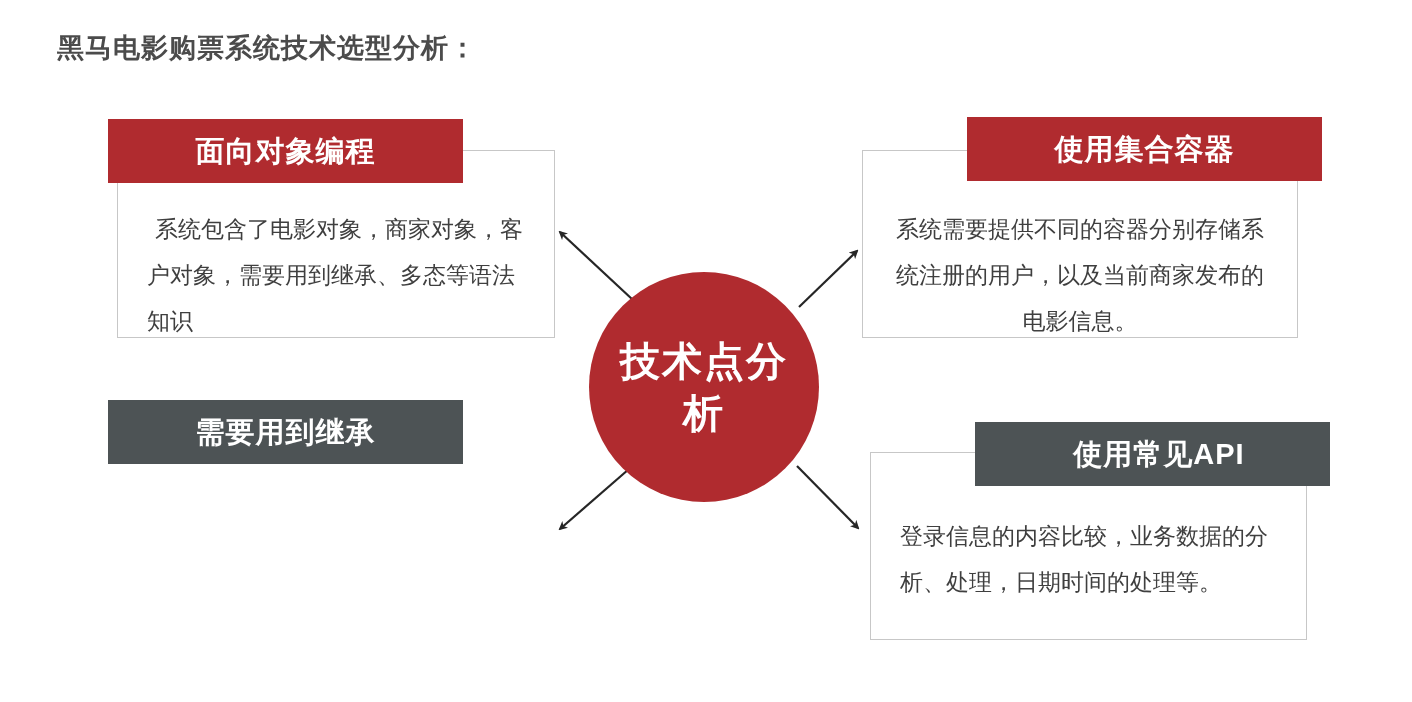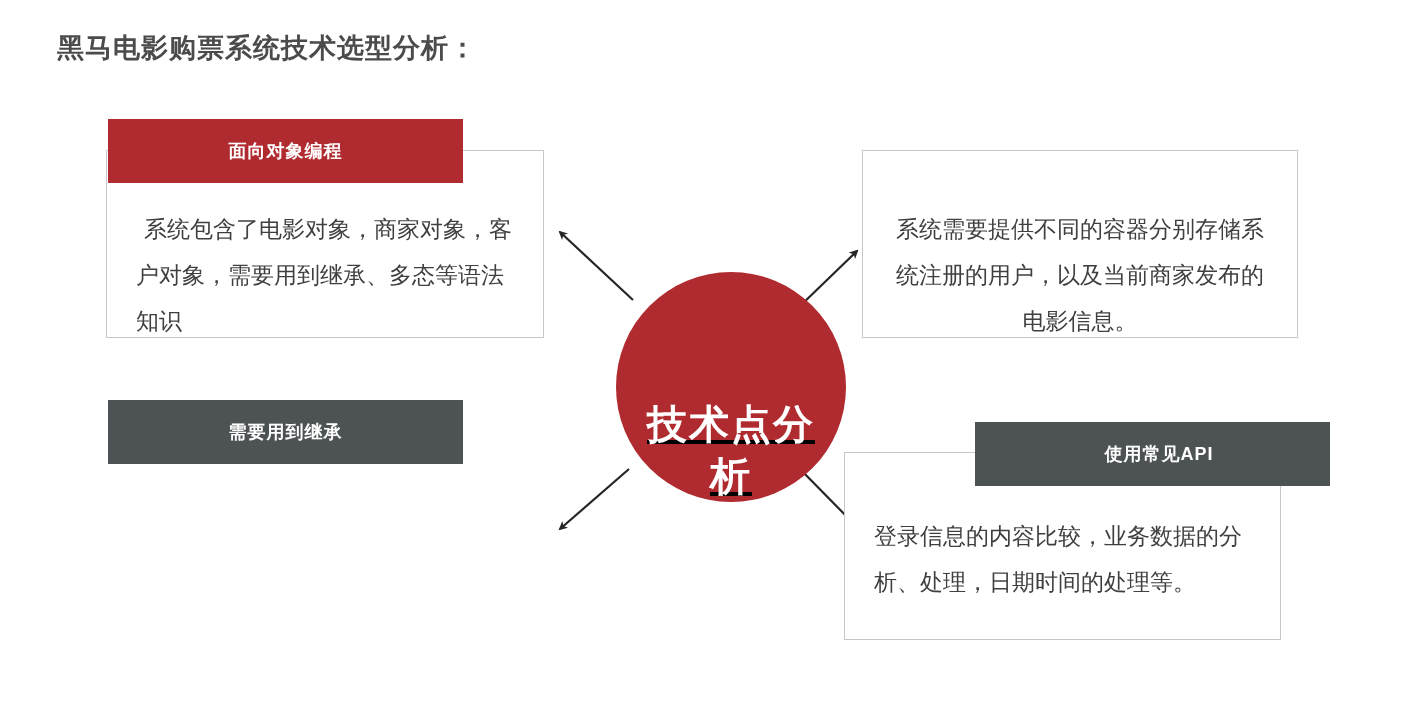--- a/index.html
+++ b/index.html
@@ -57,49 +57,48 @@
     padding: 55px 29px 0 29px;
   }
   .card-body.bottom { padding-top: 60px; }
   .card-header {
     position: absolute;
     width: 355px;
     height: 64px;
     line-height: 64px;
     text-align: center;
     color: #ffffff;
-    font-size: 18px;
+    font-size: 29px;
     font-weight: bold;
     letter-spacing: 1px;
   }
   .card-header.red  { background: var(--red); }
   .card-header.dark { background: var(--dark); }
 
   
-  .body-tl { left: 106px; top: 150px; width: 438px; height: 188px; text-indent: 8px; }
+  .body-tl { left: 117px; top: 150px; width: 438px; height: 188px; text-indent: 8px; }
   .head-tl { left: 108px; top: 119px; }
   .body-tr { left: 862px; top: 150px; width: 436px; height: 188px; text-align: center; }
   .head-tr { left: 967px; top: 117px; }
   .body-bl { left: 118px; top: 434px; width: 435px; height: 188px; }
   .head-bl { left: 108px; top: 400px; }
-  .body-br { left: 844px; top: 452px; width: 437px; height: 188px; }
+  .body-br { left: 870px; top: 452px; width: 437px; height: 188px; }
   .head-br { left: 975px; top: 422px; padding-left: 13px; }
 
   .center-circle {
     position: absolute;
-    left: 616px;
+    left: 589px;
     top: 272px;
     width: 230px;
     height: 230px;
     border-radius: 50%;
     background: var(--red);
     display: flex;
-    align-items: flex-end;
+    align-items: center;
     justify-content: center;
-    text-decoration: underline;
   }
   .center-circle .label {
     display: block;
     width: 178px;
     text-align: center;
     color: #ffffff;
     font-size: 40px;
     font-weight: bold;
     line-height: 52px;
     letter-spacing: 2px;
@@ -121,20 +120,21 @@
     <line x1="633" y1="300" x2="560" y2="232" marker-end="url(#ah)"></line>
     <line x1="799" y1="307" x2="857" y2="251" marker-end="url(#ah)"></line>
     <line x1="629" y1="469" x2="560" y2="529" marker-end="url(#ah)"></line>
     <line x1="797" y1="466" x2="858" y2="528" marker-end="url(#ah)"></line>
   </svg>
 
   <div class="card-body body-tl">系统包含了电影对象，商家对象，客户对象，需要用到继承、多态等语法知识</div>
   <div class="card-header red head-tl">面向对象编程</div>
 
   <div class="card-body body-tr">系统需要提供不同的容器分别存储系统注册的用户，以及当前商家发布的电影信息。</div>
+  <div class="card-header red head-tr">使用集合容器</div>
 
   <div class="card-header dark head-bl">需要用到继承</div>
 
   <div class="card-body bottom body-br">登录信息的内容比较，业务数据的分析、处理，日期时间的处理等。</div>
   <div class="card-header dark head-br">使用常见API</div>
 
   <div class="center-circle">
     <span class="label">技术点分析</span>
   </div>
 

